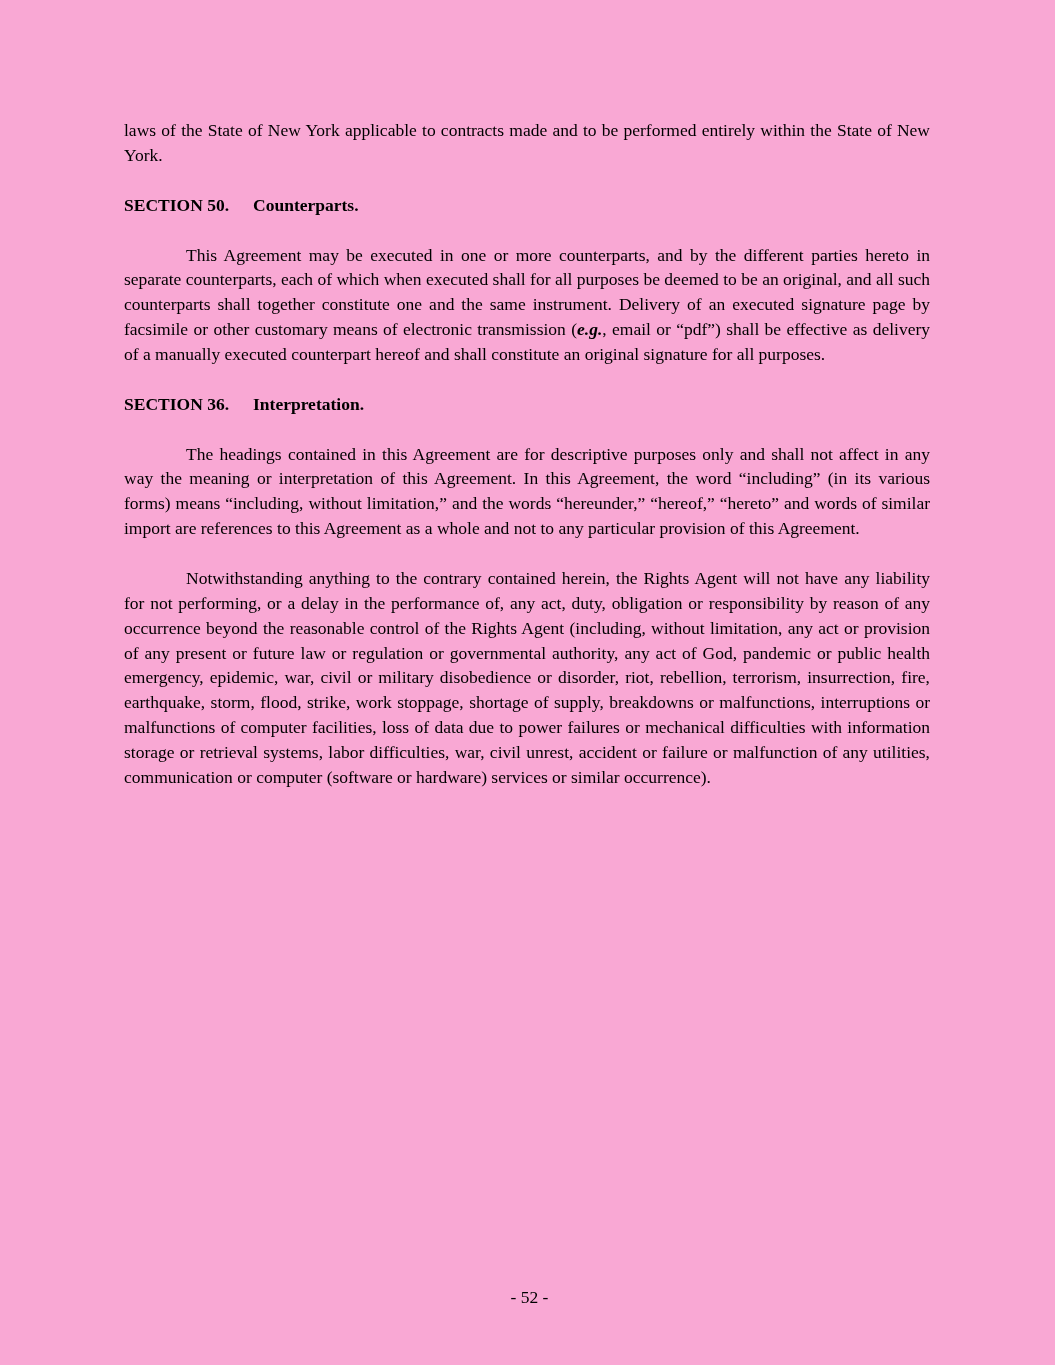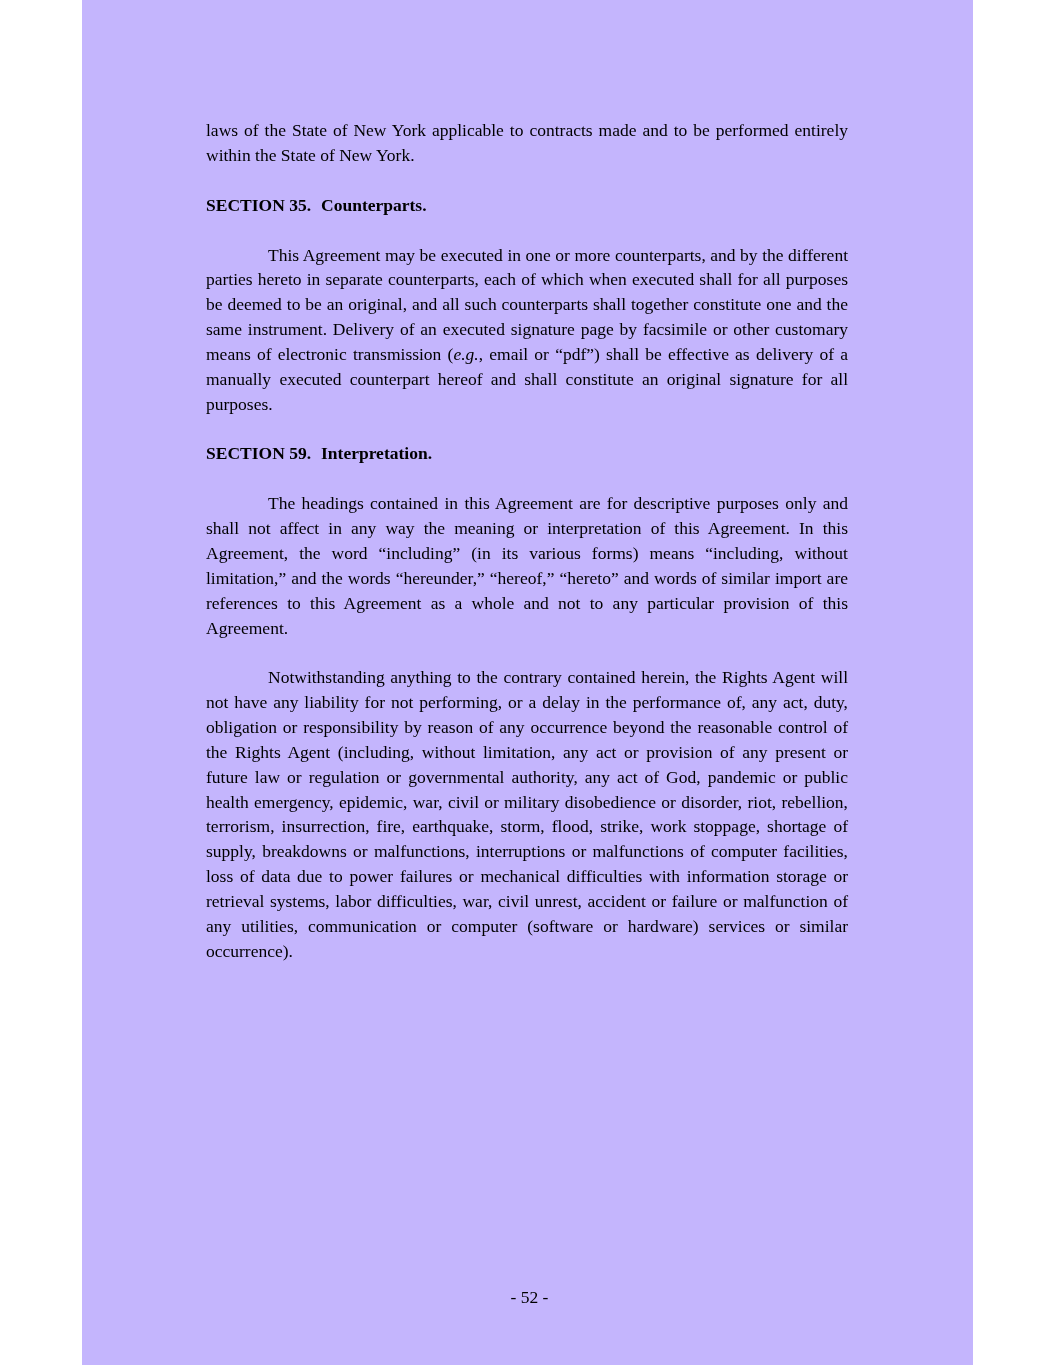--- a/index.html
+++ b/index.html
@@ -2,48 +2,49 @@
 <html><head>
 <meta charset="utf-8">
 <style>
   html, body {
     margin: 0;
     padding: 0;
     background: #ffffff;
   }
   .page {
     position: relative;
-    width: 891px;
+    width: 1055px;
     height: 1365px;
     margin: 0 auto;
-    background: #c4b5fd;
+    background: #f9a8d4;
     box-sizing: border-box;
     padding: 118px 125px 18px 124px;
     font-family: "Liberation Serif", "DejaVu Serif", serif;
     font-size: 17.5px;
     line-height: 1.42;
     color: #000000;
   }
   .para {
     text-align: justify;
     margin: 0 0 25px 0;
   }
   .para.indent {
     text-indent: 62px;
   }
   .section-heading {
     font-weight: bold;
     margin: 0 0 25px 0;
     text-align: left;
   }
   .section-heading .heading-title {
-    margin-left: 10px;
+    margin-left: 24px;
   }
   .italic {
     font-style: italic;
+    font-weight: bold;
   }
   .signature-note {
     text-align: center;
     font-style: italic;
     margin: 45px 0 0 0;
   }
   .page-number {
     position: absolute;
     left: 4px;
     right: 0;
@@ -54,29 +55,29 @@
 </head>
 <body>
 
 <div class="page">
 
   <p class="para">
     <span>laws of the State of New York applicable to contracts made and to be performed entirely within the State of New York.</span>
   </p>
 
   <p class="section-heading">
-    <span class="heading-number">SECTION 35.</span><span class="heading-title">Counterparts.</span>
+    <span class="heading-number">SECTION 50.</span><span class="heading-title">Counterparts.</span>
   </p>
 
   <p class="para indent">
     <span>This Agreement may be executed in one or more counterparts, and by the different parties hereto in separate counterparts, each of which when executed shall for all purposes be deemed to be an original, and all such counterparts shall together constitute one and the same instrument.  Delivery of an executed signature page by facsimile or other customary means of electronic transmission (</span><span class="italic">e.g.</span><span>, email or “pdf”) shall be effective as delivery of a manually executed counterpart hereof and shall constitute an original signature for all purposes.</span>
   </p>
 
   <p class="section-heading">
-    <span class="heading-number">SECTION 59.</span><span class="heading-title">Interpretation.</span>
+    <span class="heading-number">SECTION 36.</span><span class="heading-title">Interpretation.</span>
   </p>
 
   <p class="para indent">
     <span>The headings contained in this Agreement are for descriptive purposes only and shall not affect in any way the meaning or interpretation of this Agreement.  In this Agreement, the word “including” (in its various forms) means “including, without limitation,” and the words “hereunder,” “hereof,” “hereto” and words of similar import are references to this Agreement as a whole and not to any particular provision of this Agreement.</span>
   </p>
 
 
   <p class="para indent">
     <span>Notwithstanding anything to the contrary contained herein, the Rights Agent will not have any liability for not performing, or a delay in the performance of, any act, duty, obligation or responsibility by reason of any occurrence beyond the reasonable control of the Rights Agent (including, without limitation, any act or provision of any present or future law or regulation or governmental authority, any act of God, pandemic or public health emergency, epidemic, war, civil or military disobedience or disorder, riot, rebellion, terrorism, insurrection, fire, earthquake, storm, flood, strike, work stoppage, shortage of supply, breakdowns or malfunctions, interruptions or malfunctions of computer facilities, loss of data due to power failures or mechanical difficulties with information storage or retrieval systems, labor difficulties, war, civil unrest, accident or failure or malfunction of any utilities, communication or computer (software or hardware) services or similar occurrence).</span>
   </p>

